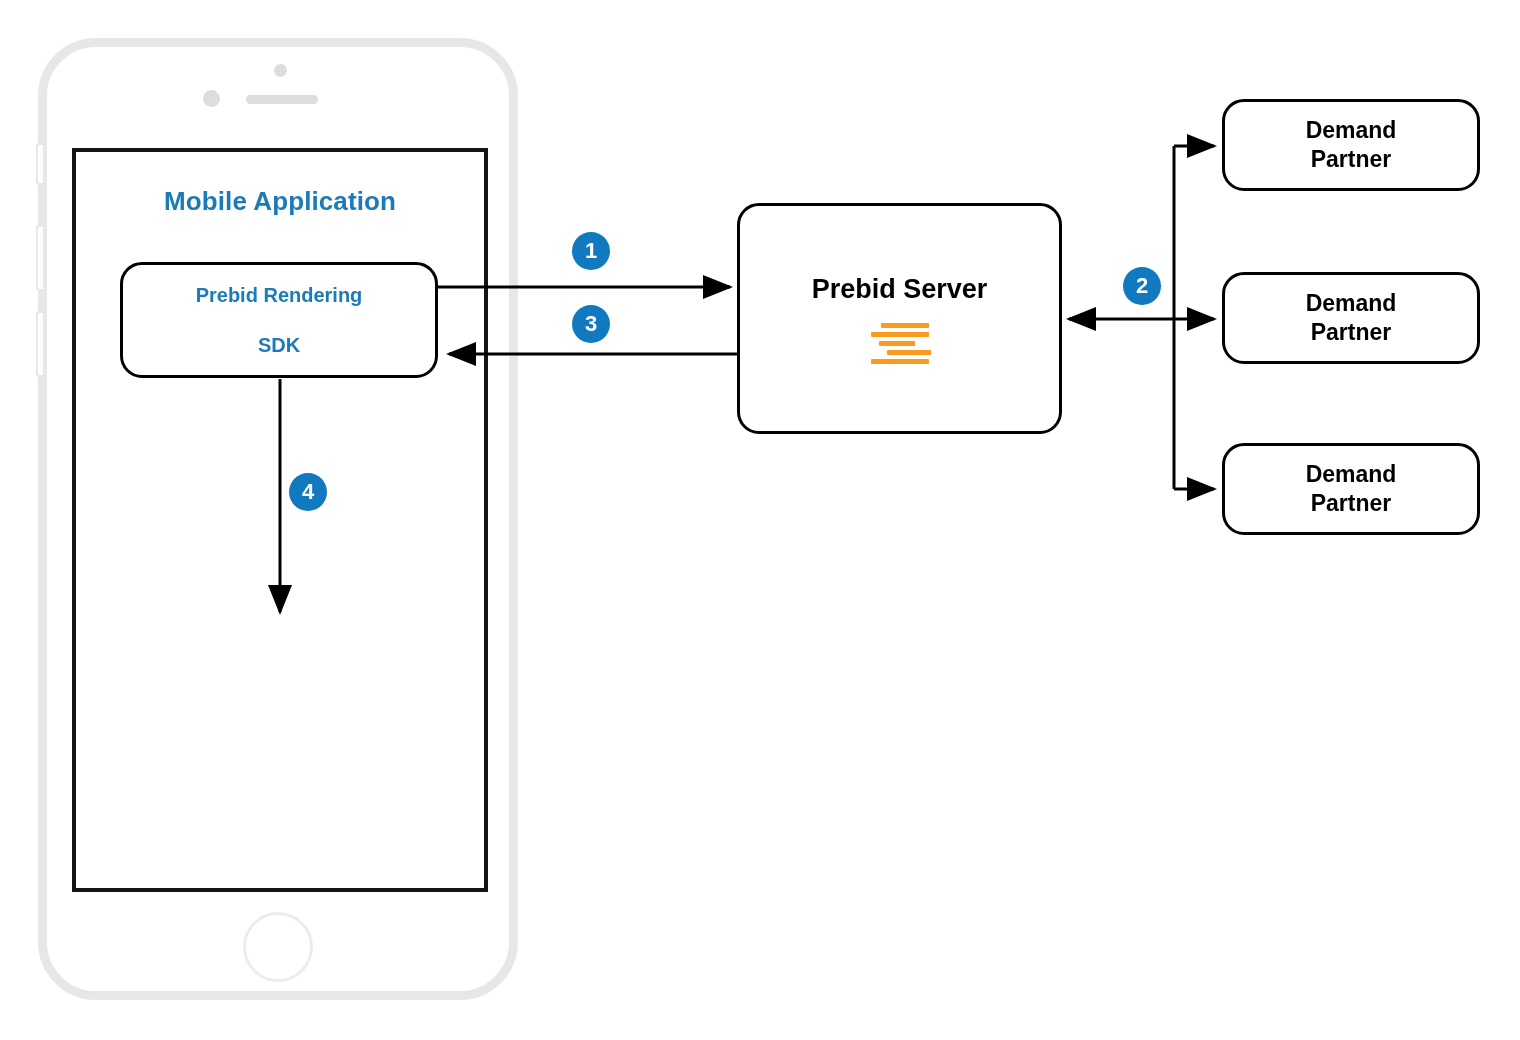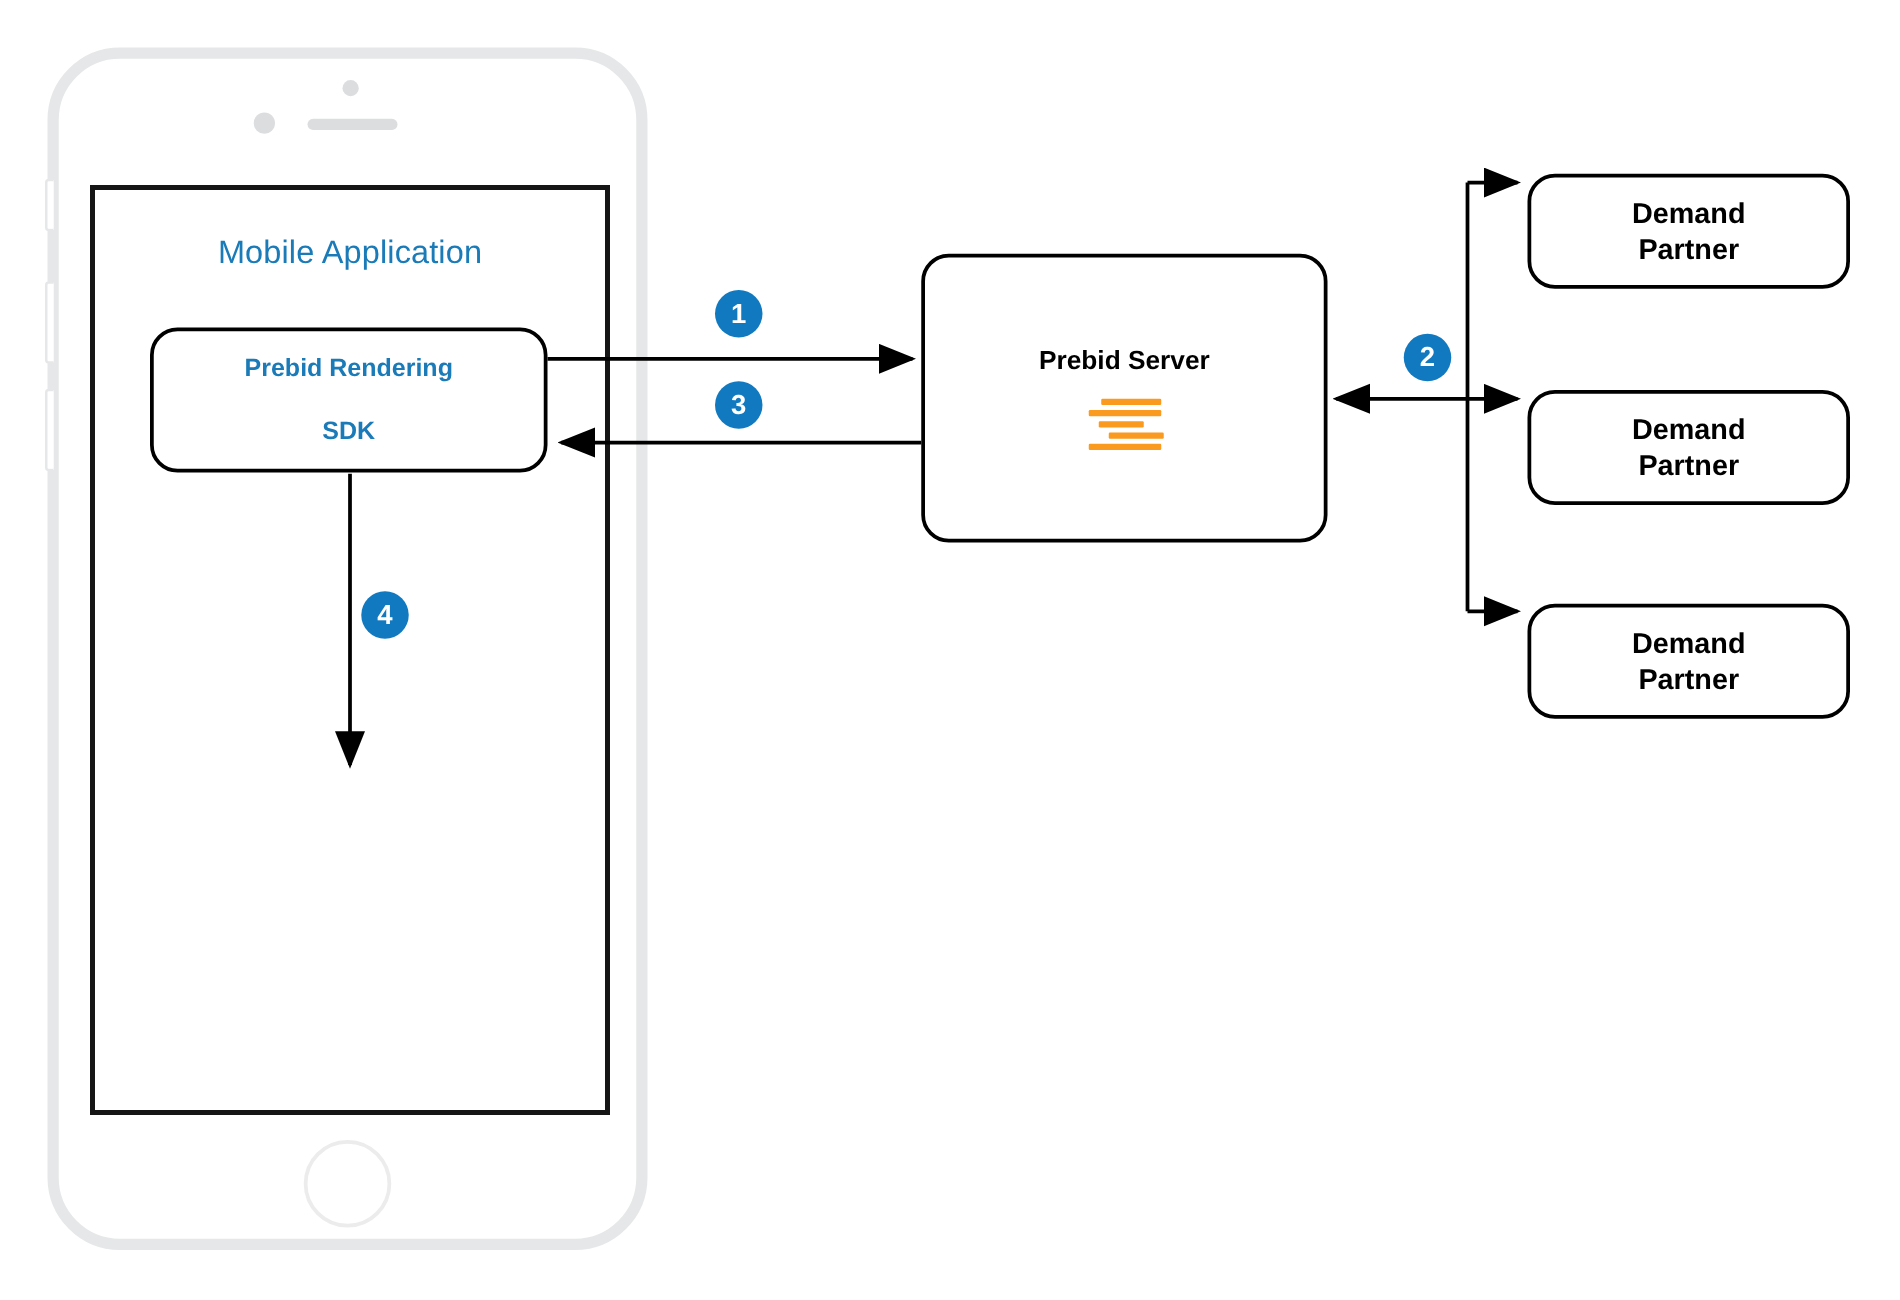--- a/index.html
+++ b/index.html
@@ -95,21 +95,21 @@
     background: #ffffff;
     box-sizing: border-box;
   }
   .app-title {
     position: absolute;
     left: 72px;
     top: 186px;
     width: 416px;
     text-align: center;
     font-size: 26px;
-    font-weight: normal;
+    font-weight: bold;
     color: #1a7bb8;
     letter-spacing: 0.1px;
   }
 
   
   .node {
     position: absolute;
     box-sizing: border-box;
     border: 3px solid #000000;
     background: #ffffff;
@@ -153,21 +153,21 @@
     line-height: 1.25;
     margin-top: 2px;
   }
 
   .server-node {
     left: 737px;
     top: 203px;
     width: 325px;
     height: 231px;
     border-radius: 22px;
-    font-size: 21px;
+    font-size: 27px;
     font-weight: bold;
     color: #000000;
   }
   .server-logo {
     margin-top: 18px;
     display: flex;
     flex-direction: column;
     align-items: flex-start;
     gap: 4px;
     width: 58px;
@@ -186,21 +186,20 @@
 
   .partner-node {
     left: 1222px;
     width: 258px;
     height: 92px;
     border-radius: 22px;
     font-size: 23px;
     font-weight: bold;
     line-height: 1.25;
     color: #000000;
-    margin-top: 40px;
   }
   .partner-node.p1 { top: 99px; }
   .partner-node.p2 { top: 272px; }
   .partner-node.p3 { top: 443px; }
 
   
   .wires {
     position: absolute;
     left: 0;
     top: 0;

